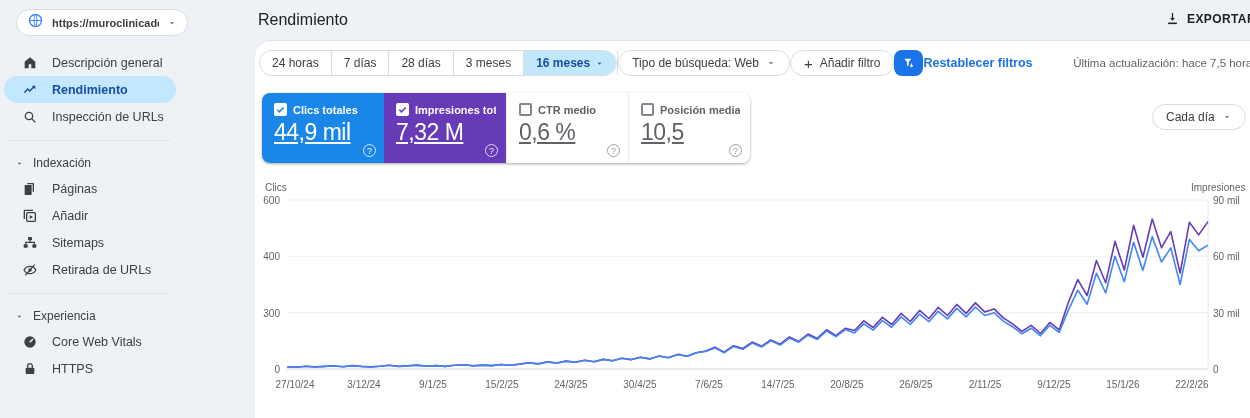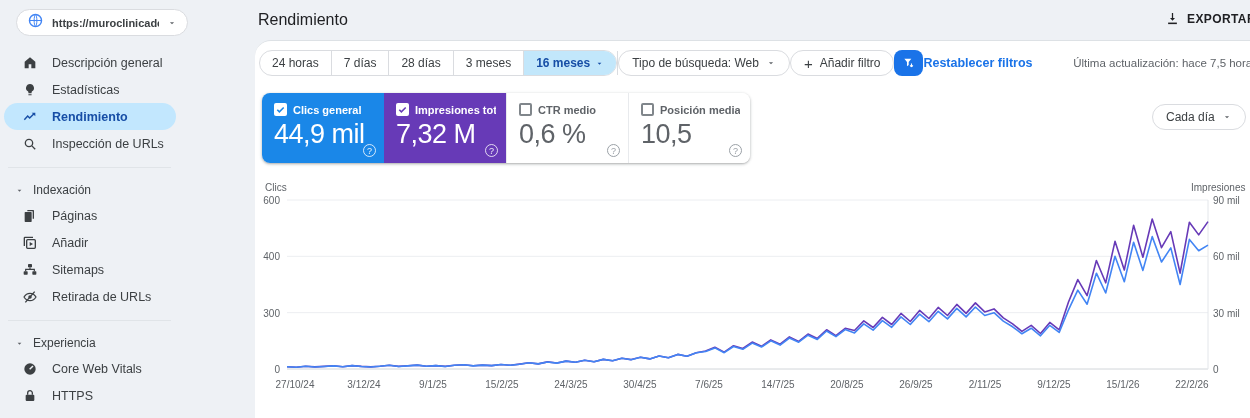--- a/index.html
+++ b/index.html
@@ -59,21 +59,21 @@
   
   .cards-row { position:absolute; left:7px; top:52px; display:flex; border-radius:8px; overflow:hidden;
                box-shadow:0 1px 2px rgba(60,64,67,.3), 0 1px 3px 1px rgba(60,64,67,.12); }
   .metric-card { position:relative; width:122px; height:70px; padding:10px 10px 0 12px; cursor:pointer; background:#fff; }
   .metric-card.bordered { border-left:1px solid #e8eaed; }
   .card-label-row { display:flex; align-items:center; gap:6px; margin-bottom:3px; }
   .card-label { font-size:11px; font-weight:bold; white-space:nowrap; overflow:hidden; }
   .checkbox { width:13px; height:13px; border-radius:2px; flex:none; display:flex; align-items:center; justify-content:center; }
   .checkbox.checked { background:#fff; }
   .checkbox.unchecked { border:2px solid #80868b; background:transparent; }
-  .card-value { font-size:27px; letter-spacing:-0.5px; }
+  .card-value { font-size:23px; letter-spacing:-0.5px;text-decoration:underline; }
   .help-icon { position:absolute; right:8px; bottom:6px; width:13px; height:13px; border-radius:50%;
                font-size:9px; display:flex; align-items:center; justify-content:center; cursor:pointer; }
   .help-light { border:1px solid rgba(255,255,255,.8); color:rgba(255,255,255,.9); }
   .help-gray { border:1px solid #9aa0a6; color:#9aa0a6; }
 
   .granularity { position:absolute; left:897px; top:63px; }
 
   
   .axis-title { position:absolute; font-size:10px; color:#5f6368; }
   .chart-area { position:absolute; left:32px; top:148px; width:921px; height:196px; }
@@ -105,28 +105,20 @@
     </div>
     <div class="side-list" id="side-list">
         <div class="side-item">
           <span class="side-icon">
             <svg width="16" height="16" viewBox="0 0 24 24">
               <path d="M12 3.5 4 10v10h6v-6h4v6h6V10z" fill="currentColor"></path>
             </svg>
           </span>
           <span class="side-label">Descripción general</span>
         </div>
-        <div class="side-item">
-          <span class="side-icon">
-            <svg width="16" height="16" viewBox="0 0 24 24">
-              <path d="M12 3a6 6 0 0 0-3.2 11.06c.5.33.8.88.8 1.47V17h4.8v-1.47c0-.59.3-1.14.8-1.47A6 6 0 0 0 12 3zM9.6 18.5h4.8V20H9.6z" fill="currentColor"></path>
-            </svg>
-          </span>
-          <span class="side-label">Estadísticas</span>
-        </div>
         <div class="side-item selected">
           <span class="side-icon">
             <svg width="16" height="16" viewBox="0 0 24 24">
               <path d="M3.5 16 8.5 10.5l3 3L18 7" fill="none" stroke="currentColor" stroke-width="2.2"></path>
               <path d="M14.5 5.5H20V11z" fill="currentColor"></path>
             </svg>
           </span>
           <span class="side-label">Rendimiento</span>
         </div>
         <div class="side-item">
@@ -281,21 +273,21 @@
     <div class="last-update">Última actualización: hace 7,5 horas</div>
 
     <div class="cards-row" id="cards-row">
         <div class="metric-card" style="background: rgb(26, 135, 232); color: rgb(255, 255, 255);">
           <div class="card-label-row">
             <span class="checkbox checked">
               <svg width="11" height="11" viewBox="0 0 24 24">
                 <path d="m5 12.5 4.5 4.5L19 7.5" fill="none" stroke="#1a87e8" stroke-width="3.4"></path>
               </svg>
             </span>
-            <span class="card-label">Clics general</span>
+            <span class="card-label">Clics totales</span>
           </div>
           <div class="card-value">44,9 mil</div>
           <div class="help-icon help-light">?</div>
         </div>
         <div class="metric-card" style="background: rgb(103, 58, 183); color: rgb(255, 255, 255);">
           <div class="card-label-row">
             <span class="checkbox checked">
               <svg width="11" height="11" viewBox="0 0 24 24">
                 <path d="m5 12.5 4.5 4.5L19 7.5" fill="none" stroke="#673ab7" stroke-width="3.4"></path>
               </svg>

